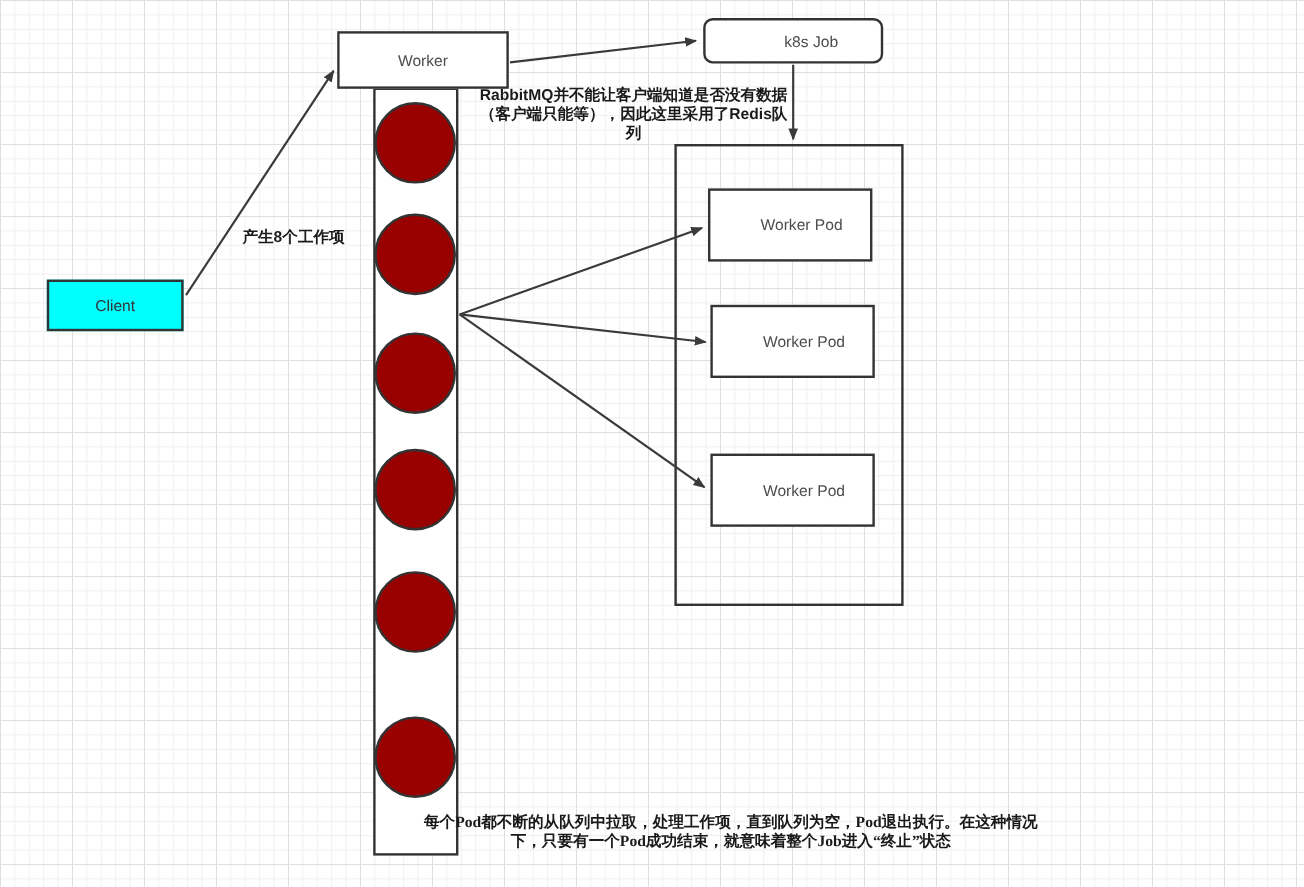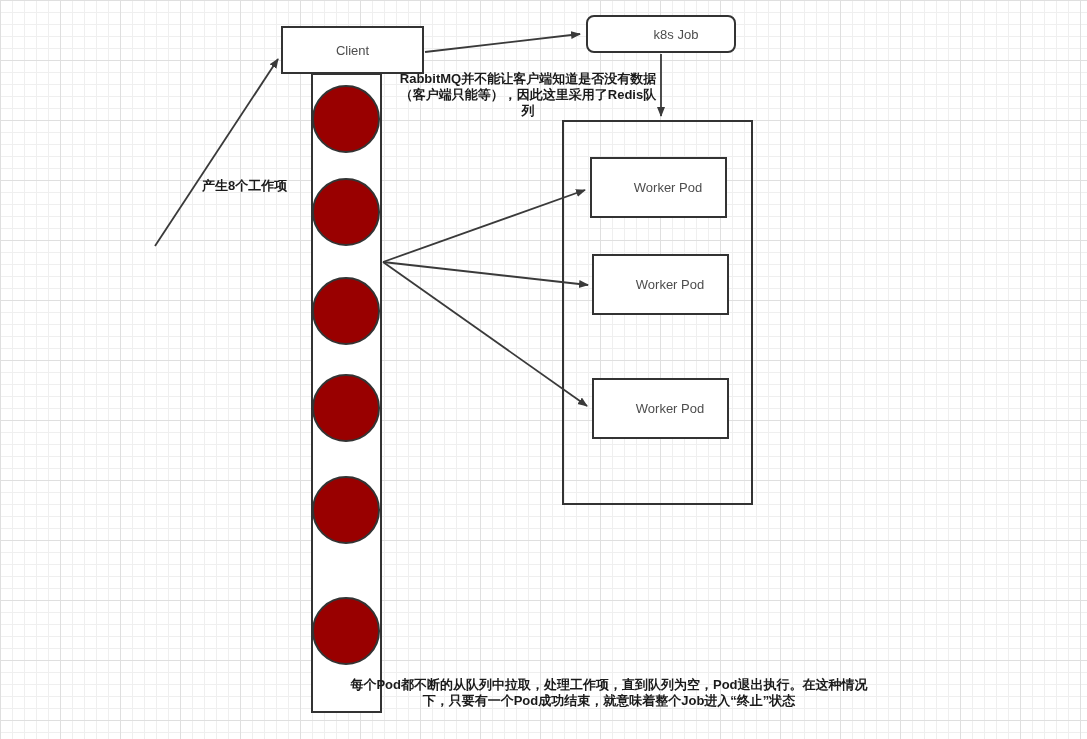--- a/index.html
+++ b/index.html
@@ -40,50 +40,53 @@
   }
   .pod{position:absolute;width:137px;height:61px;padding-left:19px;}
   .pod1{left:590px;top:157px;}
   .pod2{left:592px;top:254px;}
   .pod3{left:592px;top:378px;}
   .note{
     position:absolute;font-size:13px;font-weight:bold;color:#1a1a1a;
     line-height:16px;text-align:center;
   }
   .note-rabbitmq{left:396px;top:71px;width:264px;}
-  .note-produce{left:202px;top:178px;width:110px;text-align:left;white-space:nowrap;}
+  .note-produce{left:202px;top:190px;width:110px;text-align:left;white-space:nowrap;}
   .note-podwork{left:246px;top:559px;width:205px;}
-  .note-bottom{left:343px;top:677px;width:532px;}
+  .note-bottom{left:343px;top:677px;width:532px;font-family:Liberation Serif, serif;}
   svg.arrows{position:absolute;left:0;top:0;width:1087px;height:739px;pointer-events:none;}
   svg.arrows line{stroke:#3a3a3a;stroke-width:1.8;}
 </style>
 </head>
 <body>
 
 <div class="canvas">
 
   <div class="queue"></div>
 
   <div class="work-item" style="top:85px"></div>
   <div class="work-item" style="top:178px"></div>
   <div class="work-item" style="top:277px"></div>
   <div class="work-item" style="top:374px"></div>
   <div class="work-item" style="top:476px"></div>
   <div class="work-item" style="top:597px"></div>
 
   <div class="container-box"></div>
 
   <div class="node node-redis">
-    <span>Client</span>
+    <span>Worker</span>
   </div>
 
   <div class="node node-k8sjob">
     <span>k8s Job</span>
   </div>
 
+  <div class="node node-client">
+    <span>Client</span>
+  </div>
 
   <div class="node pod pod1">
     <span>Worker Pod</span>
   </div>
   <div class="node pod pod2">
     <span>Worker Pod</span>
   </div>
   <div class="node pod pod3">
     <span>Worker Pod</span>
   </div>

